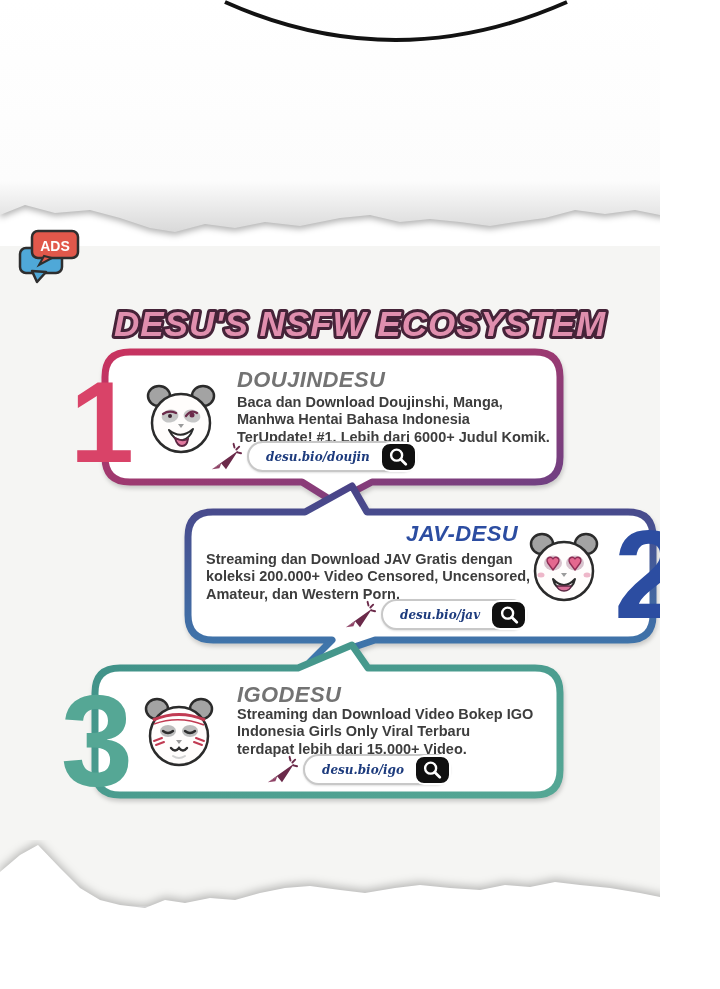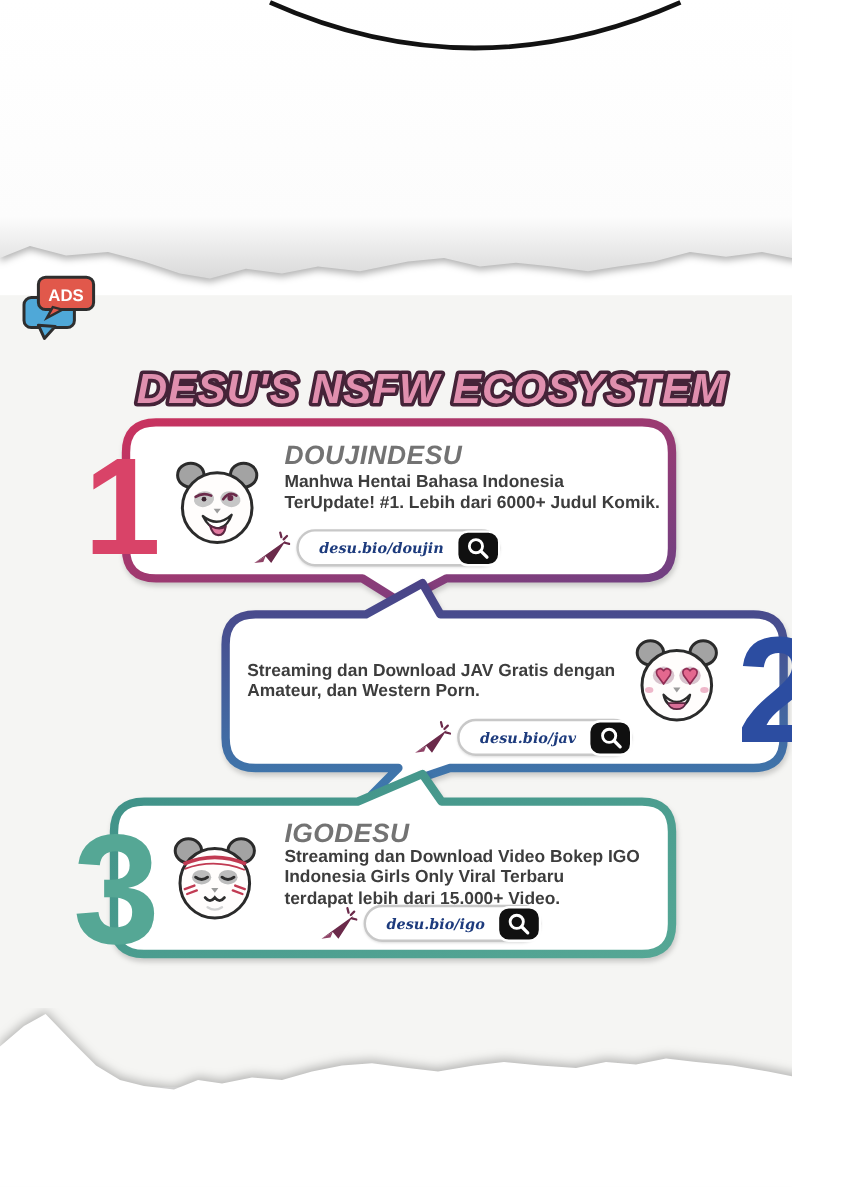--- a/index.html
+++ b/index.html
@@ -180,20 +180,21 @@
       <path d="M53,42 l8,3"></path>
         <path d="M51,46 l8,3"></path>
     </g>
     <path d="M33,44 h6 l-3,4 z" fill="#9b9b9b"></path>
     <path d="M28,52 q4,5 8,0 q4,5 8,0" stroke="#2e2e2e" stroke-width="2.4" fill="none" stroke-linecap="round"></path>
     <path d="M30,60 q6,4 12,0" stroke="#d2d2d2" stroke-width="2" fill="none" stroke-linecap="round"></path>
   </svg>
 
   <div class="abs sec-heading" id="h1">DOUJINDESU</div>
   <div class="abs sec-body" id="b1">
+    <span>Baca dan Download Doujinshi, Manga,</span>
     <span>Manhwa Hentai Bahasa Indonesia</span>
     <span>TerUpdate! #1. Lebih dari 6000+ Judul Komik.</span>
   </div>
   <div class="abs pill-row" id="pill1">
     <svg width="32" height="30" viewBox="0 0 34 30">
       <g stroke="#6b2a4a" stroke-width="2" stroke-linecap="round">
         <path d="M25,1 L26,5"></path>
           <path d="M31,4 L28,7"></path>
           <path d="M33,11 L29,10"></path>
       </g>
@@ -204,22 +205,24 @@
       <span class="pill-text">desu.bio/doujin</span>
       <div class="pill-btn">
         <svg width="22" height="22" viewBox="0 0 24 24">
           <circle cx="10.5" cy="10" r="6" stroke="#fff" stroke-width="2.6" fill="none"></circle>
           <line x1="15" y1="14.5" x2="20.5" y2="20" stroke="#fff" stroke-width="3" stroke-linecap="round"></line>
         </svg>
       </div>
     </div>
   </div>
 
+  <div class="abs sec-heading" id="h2">JAV-DESU</div>
   <div class="abs sec-body" id="b2">
     <span>Streaming dan Download JAV Gratis dengan</span>
+    <span>koleksi 200.000+ Video Censored, Uncensored,</span>
     <span>Amateur, dan Western Porn.</span>
   </div>
   <div class="abs pill-row" id="pill2">
     <svg width="32" height="30" viewBox="0 0 34 30">
       <g stroke="#6b2a4a" stroke-width="2" stroke-linecap="round">
         <path d="M25,1 L26,5"></path>
           <path d="M31,4 L28,7"></path>
           <path d="M33,11 L29,10"></path>
       </g>
       <path d="M2,28 L30,8 L17,28 L12,22 Z" fill="#6b2a4a"></path>

